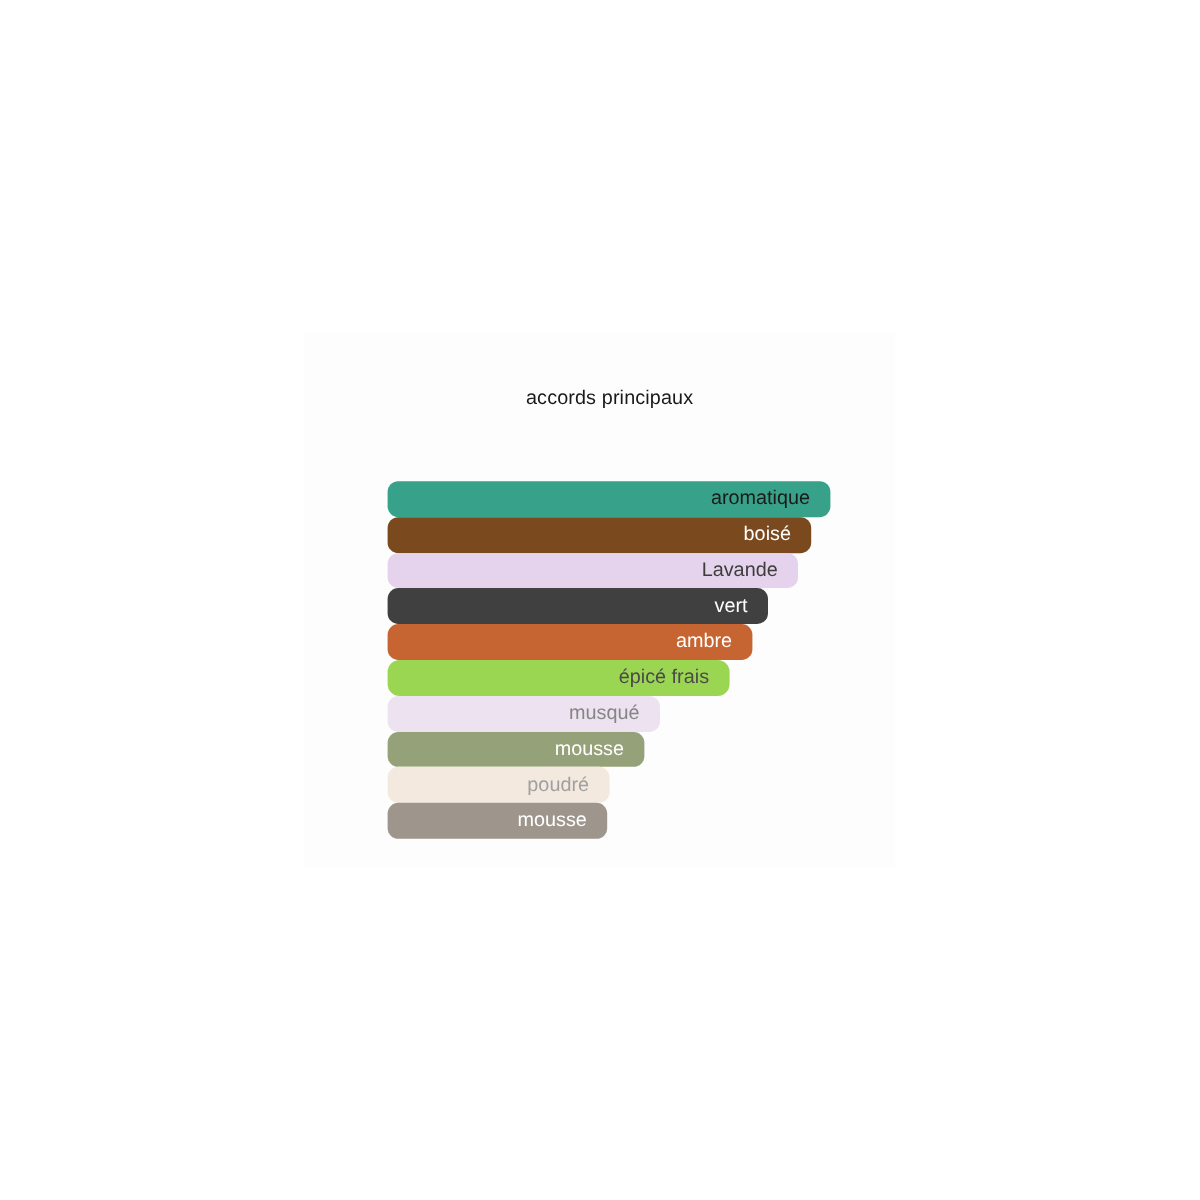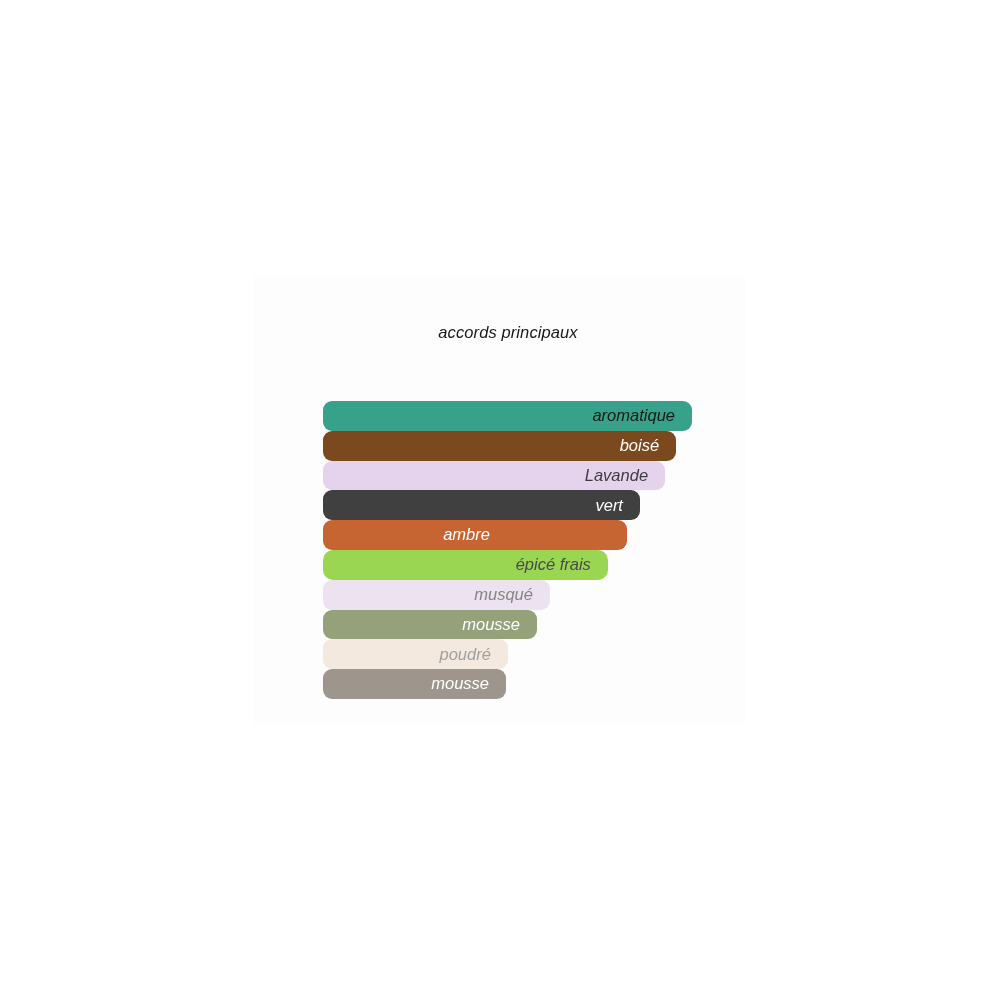--- a/index.html
+++ b/index.html
@@ -11,21 +11,20 @@
     height: 1000px;
     background: #ffffff;
     font-family: "Liberation Sans", sans-serif;
     overflow: hidden;
   }
 
   #page {
     position: relative;
     width: 1000px;
     height: 1000px;
-    font-style: italic;
   }
 
   
   #accords-panel {
     position: absolute;
     left: 253px;
     top: 277px;
     width: 493px;
     height: 446px;
     background: #fdfdfe;
@@ -101,21 +100,21 @@
         <div class="bar" style="width: 342.063px; background: rgb(229, 210, 236);">
           <span class="bar-label" style="color: rgb(61, 61, 61);">Lavande</span>
         </div>
       </div>
       <div class="bar-row">
         <div class="bar" style="width: 316.971px; background: #404040;">
           <span class="bar-label" style="color: rgb(255, 255, 255);">vert</span>
         </div>
       </div>
       <div class="bar-row">
-        <div class="bar" style="width: 304.056px; background: rgb(198, 100, 50); justify-content: center;">
+        <div class="bar" style="width: 304.056px; background: rgb(198, 100, 50);">
           <span class="bar-label" style="color: rgb(255, 255, 255);">ambre</span>
         </div>
       </div>
       <div class="bar-row">
         <div class="bar" style="width: 284.868px; background: rgb(155, 214, 83); border-radius: 10px;">
           <span class="bar-label" style="color: rgb(74, 74, 74);">épicé frais</span>
         </div>
       </div>
       <div class="bar-row">
         <div class="bar" style="width: 226.935px; background: rgb(237, 226, 240);">

